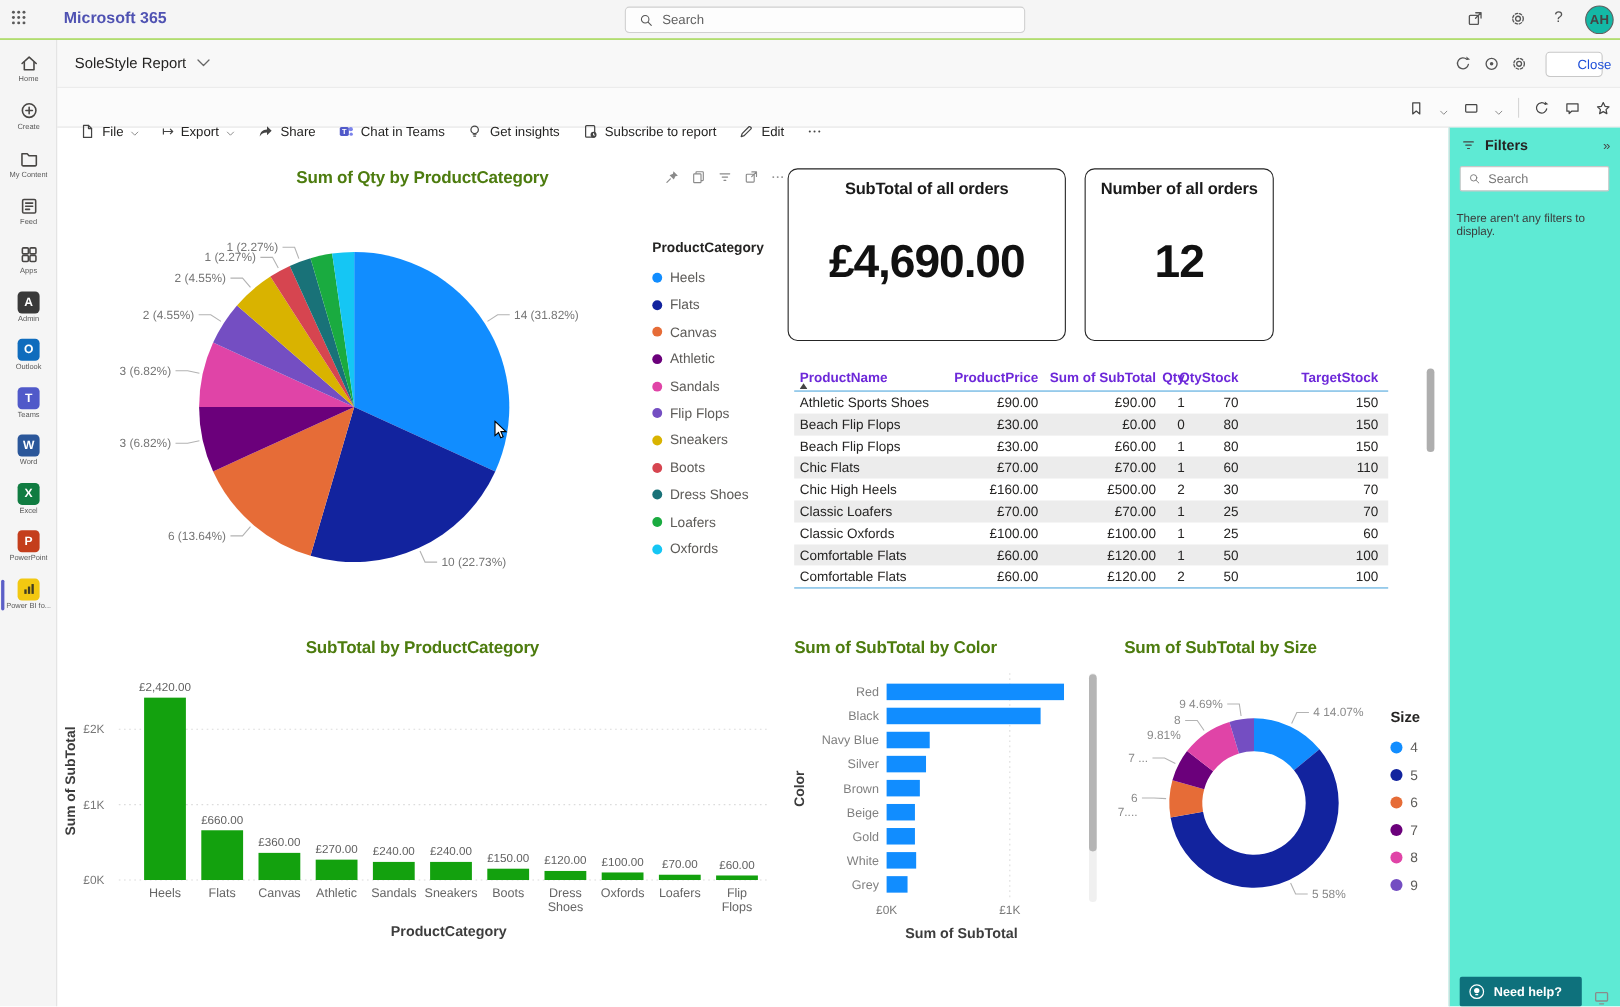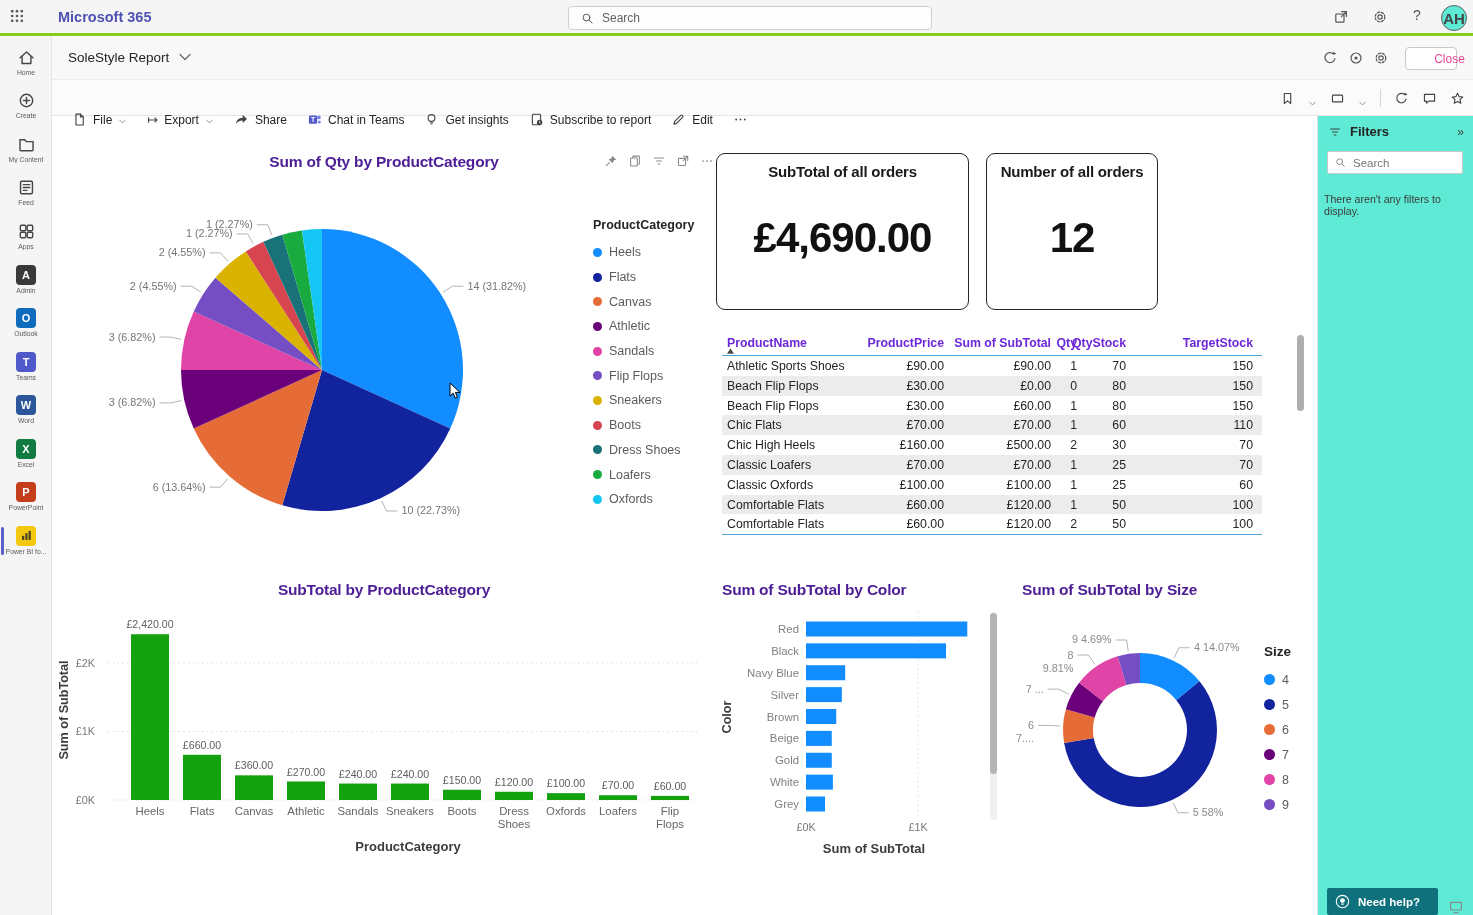--- a/index.html
+++ b/index.html
@@ -1,58 +1,58 @@
 <!DOCTYPE html>
 <html><head>
 <meta charset="utf-8">
 <style>
   * { margin:0; padding:0; box-sizing:border-box; }
   html,body { width:1473px; height:915px; overflow:hidden; }
   body { font-family:"Liberation Sans",sans-serif; background:#fff; color:#252423; }
   #screen { position:relative; width:1473px; height:915px; background:#fff; }
 
   
-  .appbar { position:absolute; left:0; top:0; width:1473px; height:36px; background:#f5f5f5; border-bottom:3px solid #84cc16; z-index:30; }
+  .appbar { position:absolute; left:0; top:0; width:1473px; height:36px; background:#f5f5f5; border-bottom:1px solid #84cc16; z-index:30; }
   .waffle { position:absolute; left:9px; top:8px; width:20px; height:20px; color:#5a5a5a; cursor:pointer; }
   .brand { position:absolute; left:58px; top:9px; font-size:14.5px; font-weight:700; color:#4f52b2; cursor:pointer; }
   .searchpill { position:absolute; left:568px; top:6px; width:364px; height:24px; background:#fdfdfd; border:1px solid #d0d0d0; border-radius:4px; display:flex; align-items:center; padding-left:12px; gap:8px; color:#616161; font-size:12px; }
   .appbar-ic { position:absolute; top:9px; width:18px; height:18px; color:#555; cursor:pointer; }
   .help-q { position:absolute; top:7px; font-size:14px; color:#555; cursor:pointer; }
-  .avatar { position:absolute; left:1441px; top:5px; width:26px; height:26px; border:1.4px solid #5f5f5f; border-radius:50%; background:#5eead4; display:flex; align-items:center; justify-content:center; font-size:15px; font-weight:700; color:#444; cursor:pointer;text-align:center; }
+  .avatar { position:absolute; left:1441px; top:5px; width:26px; height:26px; border:1.4px solid #5f5f5f; border-radius:50%; background:#14b8a6; display:flex; align-items:center; justify-content:center; font-size:12px; font-weight:700; color:#444; cursor:pointer;text-align:center; }
 
   
   .rail { position:absolute; left:0; top:36px; width:52px; height:879px; background:#f5f5f5; border-right:1px solid #e3e3e3; z-index:25; padding-top:4px; }
   .rail-item { position:relative; width:52px; height:43.5px; display:flex; flex-direction:column; align-items:center; justify-content:center; gap:2px; cursor:pointer; color:#484644; }
   .rail-item .icn { width:19px; height:19px; display:block; }
   .rail-label { font-size:6.8px; color:#5a5a5a; max-width:50px; overflow:hidden; white-space:nowrap; }
   .rail-item.active::before { content:""; position:absolute; left:1px; top:8px; width:3px; height:28px; background:#5b5fc7; border-radius:2px; }
   .tile { width:20px; height:20px; border-radius:4px; display:flex; align-items:center; justify-content:center; color:#fff; font-size:11px; font-weight:700; }
 
   
   .rheader { position:absolute; left:52px; top:36px; width:1421px; height:44px; background:#f8f8f8; border-bottom:1px solid #ececec; z-index:20; }
   .rtitle { position:absolute; left:16px; top:13px; font-size:13.5px; color:#252423; display:flex; align-items:center; gap:8px; cursor:pointer; }
   .rh-ic { position:absolute; top:14px; width:16px; height:16px; color:#555; cursor:pointer; }
-  .close-btn { position:absolute; left:1353px; top:11px; width:52px; height:23px; background:#fff; border:1px solid #c8c8c8; border-radius:4px; font-size:12px; color:#ec4899; display:flex; align-items:center; justify-content:center; cursor:pointer;padding-left:37px; }
+  .close-btn { position:absolute; left:1353px; top:11px; width:52px; height:23px; background:#fff; border:1px solid #c8c8c8; border-radius:4px; font-size:12px; color:#1d4ed8; display:flex; align-items:center; justify-content:center; cursor:pointer;padding-left:37px; }
 
   
   .rtoolbar { position:absolute; left:52px; top:80px; width:1421px; height:36px; background:#fbfbfb; border-bottom:1px solid #e5e5e5; z-index:20; display:flex; align-items:center; }
   .tb-left { display:flex; align-items:center; gap:4px; padding-left:12px; }
   .tb-item { display:flex; align-items:center; gap:6px; border:none; background:transparent; font-family:inherit; font-size:12px; color:#252423; padding:5px 8px; border-radius:3px; cursor:pointer;margin-top:44px; }
   .tb-item .icn { width:15px; height:15px; color:#444; display:block; }
   .exp-glyph { font-size:13px; color:#444; line-height:1; }
   .chev { width:9px; height:9px; color:#666; display:block; }
   .tb-right { position:absolute; right:8px; top:0; height:36px; display:flex; align-items:center; gap:13px; }
   .tb-icon { width:15px; height:15px; color:#444; cursor:pointer; }
   .tb-div { width:1px; height:18px; background:#d6d6d6; }
 
   
   .canvas { position:absolute; left:52px; top:116px; width:1265px; height:799px; background:#fff; }
   #chart-layer { position:absolute; left:0; top:0; }
   svg text { font-family:"Liberation Sans",sans-serif; }
-  .chart-title { position:absolute; font-size:15.5px; font-weight:600; color:#4c1d95; letter-spacing:-0.2px; }
+  .chart-title { position:absolute; font-size:15.5px; font-weight:600; color:#4d7c0f; letter-spacing:-0.2px; }
   .tc { text-align:center; }
 
   .legend { position:absolute; }
   .legend-title { font-size:12.5px; font-weight:700; color:#252423; margin-bottom:8px; }
   .lg-item { display:flex; align-items:center; gap:7px; font-size:12.5px; color:#5d5b58; cursor:pointer; }
   .dot { border-radius:50%; flex:none; }
 
   
   .kpi { position:absolute; border:1.3px solid #252525; border-radius:9px; background:#fff; }
   .kpi-title { text-align:center; margin-top:9px; font-size:15px; font-weight:600; color:#1a1a1a; letter-spacing:-0.2px; }

